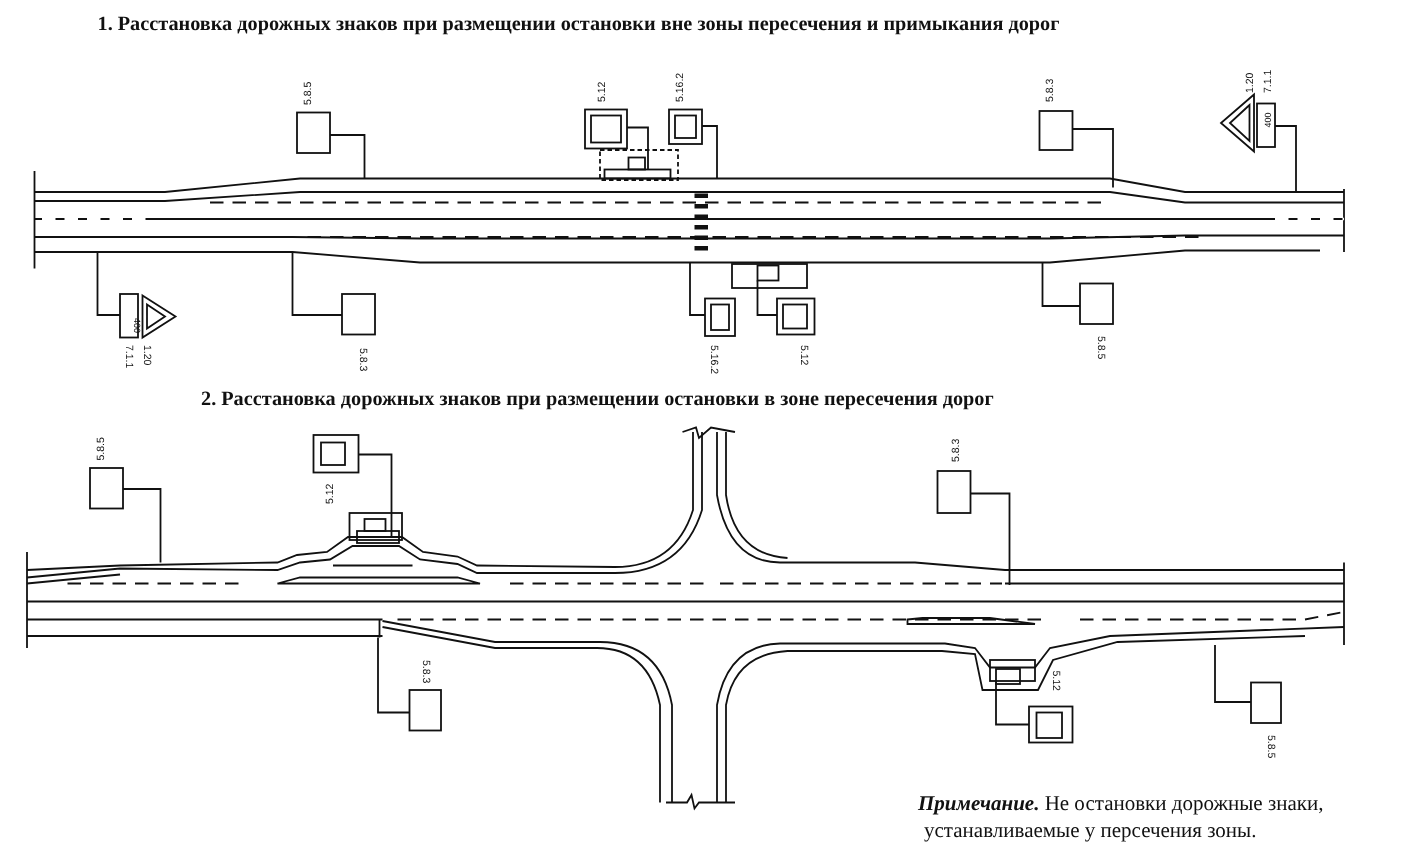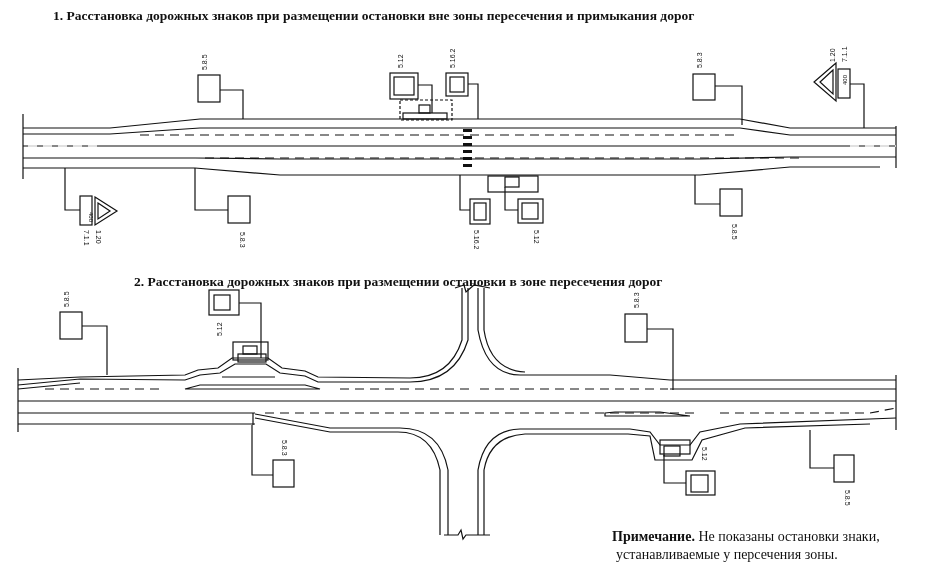--- a/index.html
+++ b/index.html
@@ -1,22 +1,22 @@
 <!DOCTYPE html>
 <html><head>
 <meta charset="utf-8">
 <style>
   html, body { margin: 0; padding: 0; background: #ffffff; }
   body { width: 952px; height: 578px; position: relative; overflow: hidden;
          font-family: "Liberation Serif", serif; color: #111; }
   .title { position: absolute; font-weight: bold; font-size: 13.5px; white-space: nowrap; }
-  #t1 { left: 53px; top: 8px; }
-  #t2 { left: 134px; top: 274px; }
+  #t1 { left: 65px; top: 8px; }
+  #t2 { left: 134px; top: 258px; }
   .note { position: absolute; left: 612px; top: 528px; font-size: 14px; line-height: 18px; }
-  .note b { font-weight: bold; }
+  .note b { font-weight: bold; font-style: italic; }
   svg { position: absolute; left: 0; top: 0; }
   svg text { font-family: "Liberation Sans", sans-serif; font-size: 7px; fill: #111; }
 </style>
 </head>
 <body>
 
 <div class="title" id="t1">1. Расстановка дорожных знаков при размещении остановки вне зоны пересечения и примыкания дорог</div>
 <div class="title" id="t2">2. Расстановка дорожных знаков при размещении остановки в зоне пересечения дорог</div>
 
 <svg width="952" height="578" viewBox="0 0 952 578" fill="none" stroke="#111" stroke-width="1.2">
@@ -188,15 +188,15 @@
     <text transform="translate(702 447) rotate(90)" stroke="none">5.12</text>
   </g>
   <g>
     <path d="M810 430 L810 468 L834 468"></path>
     <rect x="834" y="455" width="20" height="27"></rect>
     <text transform="translate(845 490) rotate(90)" stroke="none">5.8.5</text>
   </g>
 </svg>
 
 <div class="note">
-  <div><b>Примечание.</b> <span>Не показаны остановки знаки,</span></div>
+  <div><b>Примечание.</b> <span>Не остановки дорожные знаки,</span></div>
   <div style="padding-left:4px">устанавливаемые у персечения зоны.</div>
 </div>
 
 </body></html>

